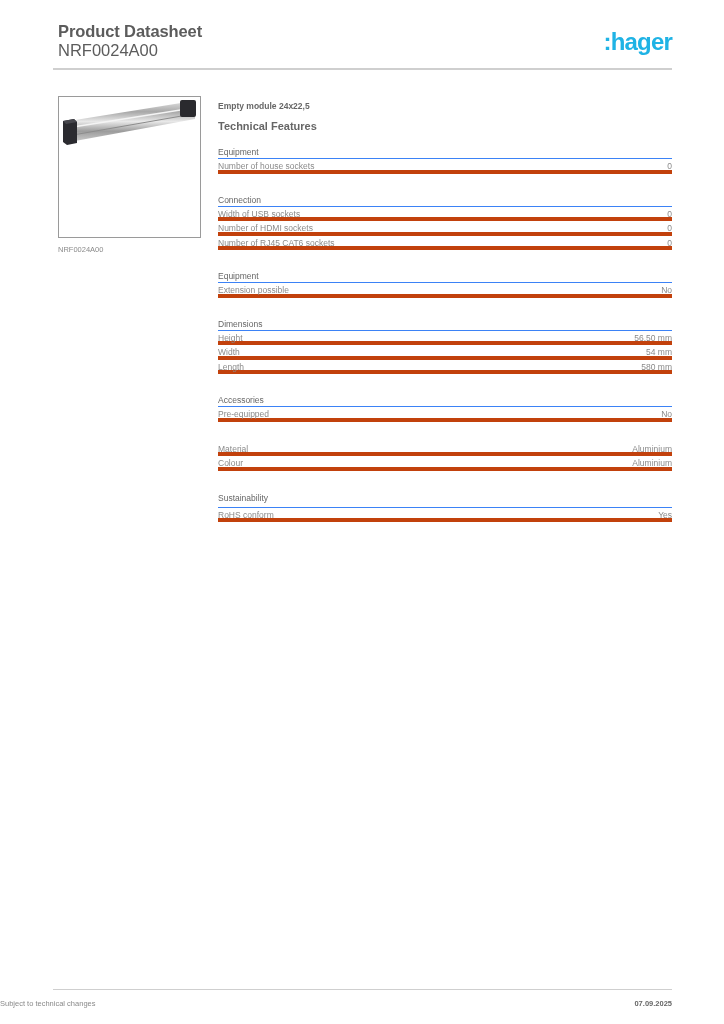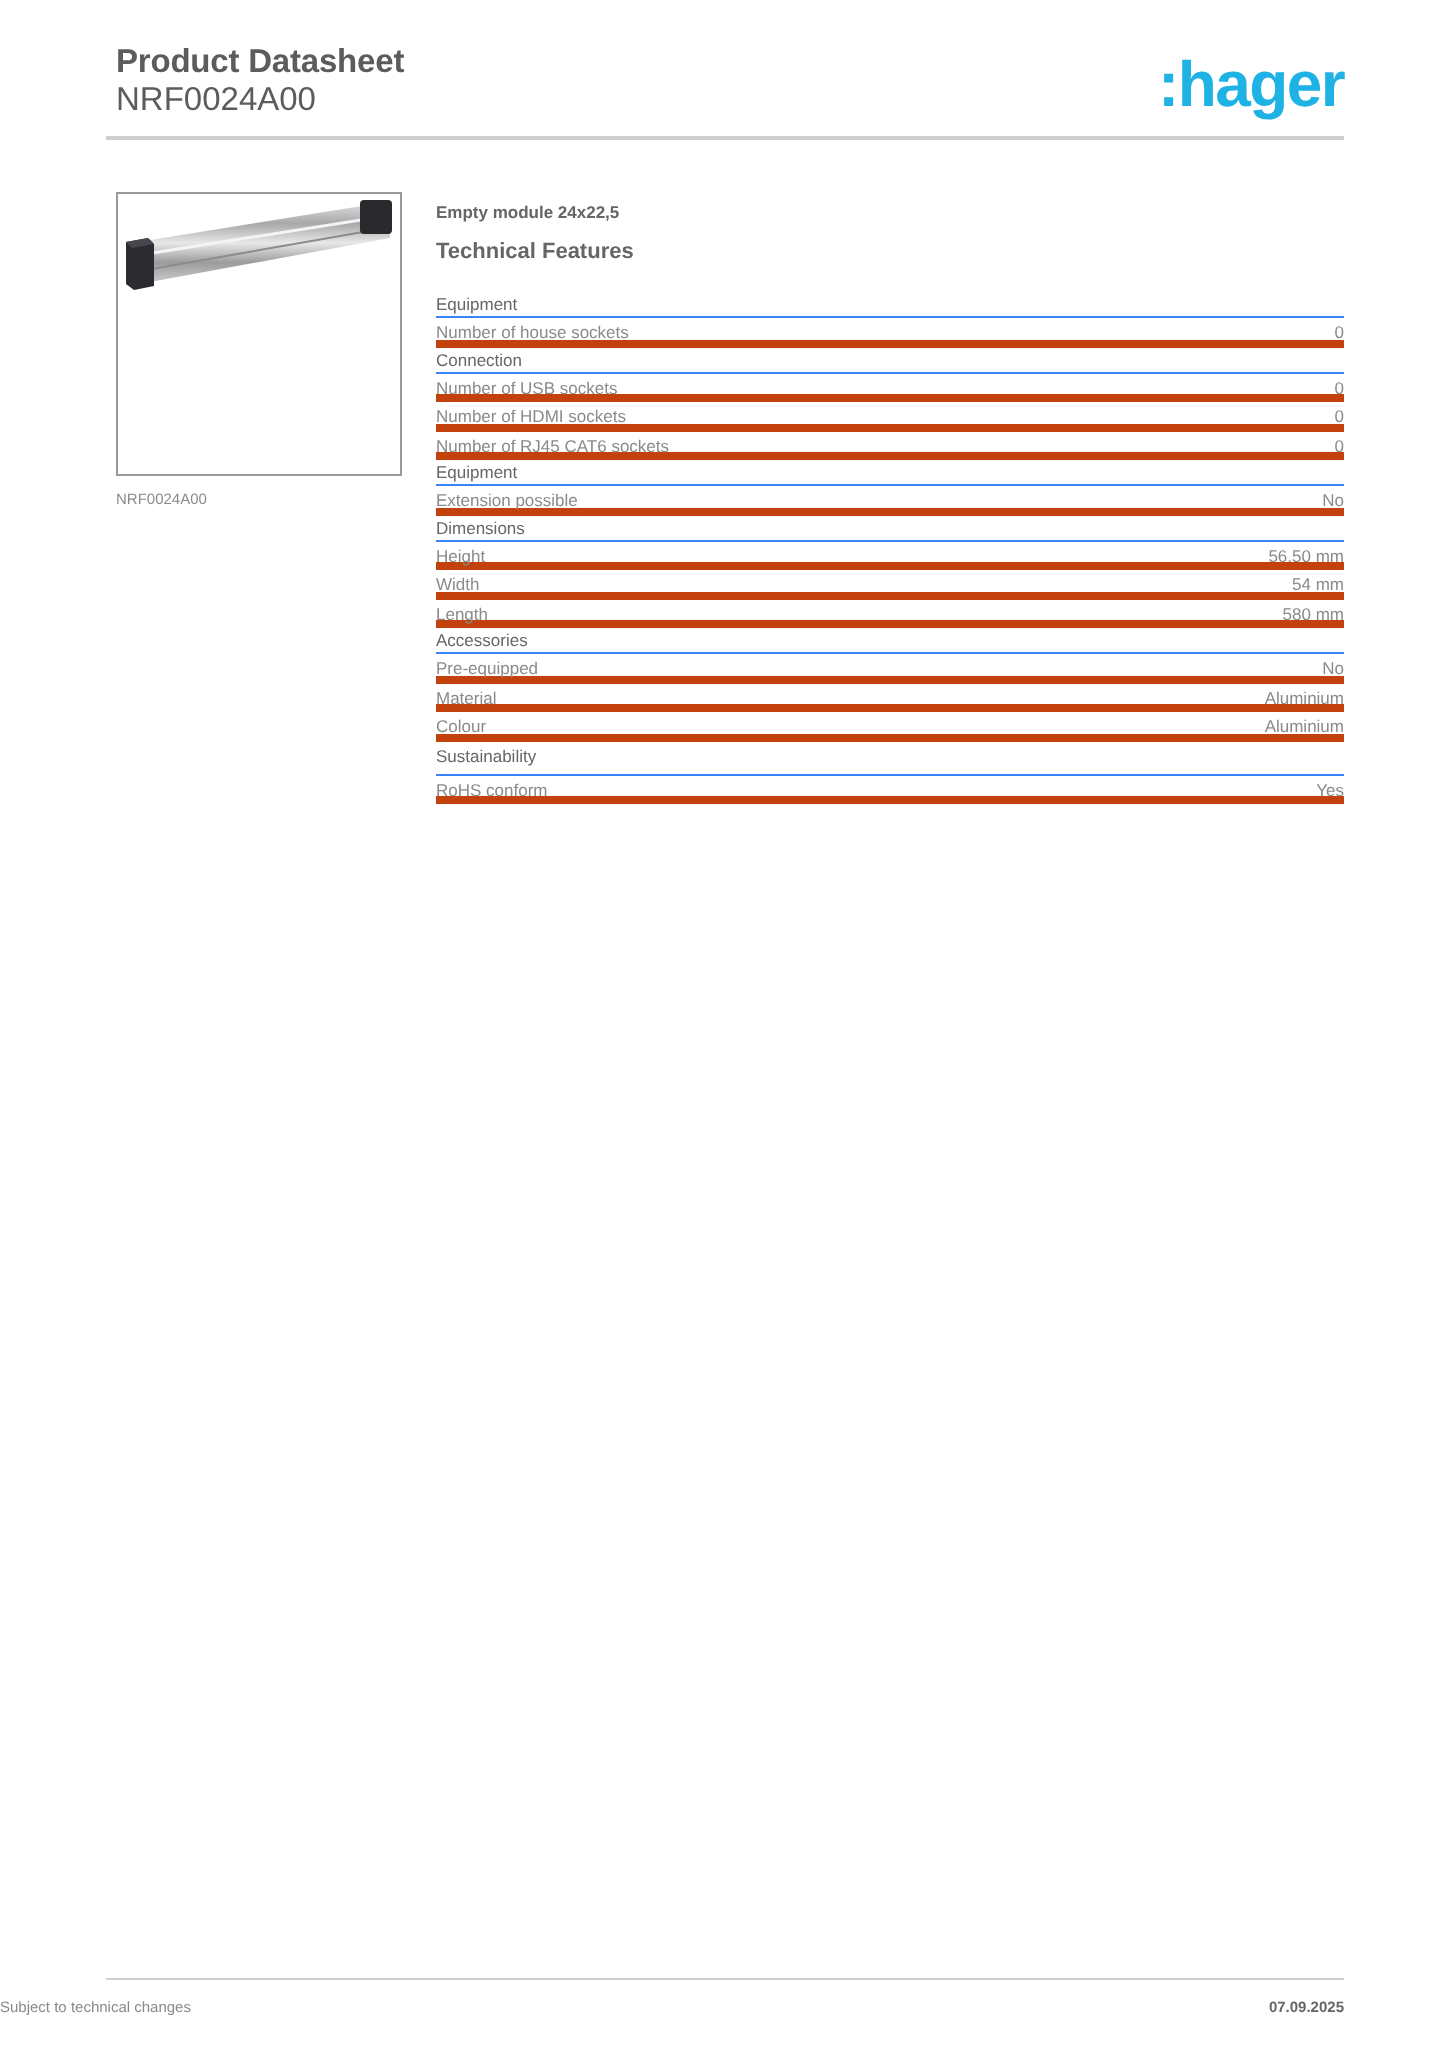--- a/index.html
+++ b/index.html
@@ -2,31 +2,31 @@
 <html><head>
 <meta charset="utf-8">
 <style>
   * { box-sizing: border-box; margin: 0; padding: 0; }
   html, body { width: 724px; height: 1024px; background: #ffffff; overflow: hidden; }
   body { font-family: "Liberation Sans", sans-serif; color: #6b6b6b; position: relative; }
 
   .header { position: absolute; left: 58px; top: 22px; width: 614px; height: 46px; }
   .title { font-size: 16.5px; font-weight: bold; color: #5c5c5c; line-height: 19px; letter-spacing: -0.1px; }
   .subtitle { font-size: 16.5px; color: #5c5c5c; line-height: 19px; }
-  .logo { position: absolute; right: 0; top: 8px; font-size: 32px; font-weight: bold; color: #1fb3e5; letter-spacing: -0.8px; line-height: 24px; }
+  .logo { position: absolute; right: 0; top: 8px; font-size: 24px; font-weight: bold; color: #1fb3e5; letter-spacing: -0.8px; line-height: 24px; }
   .header-rule { position: absolute; left: 53px; top: 68px; width: 619px; height: 1.5px; background: #cfcfcf; }
 
   .image-box { position: absolute; left: 58px; top: 96px; width: 143px; height: 142px; border: 1px solid #9a9a9a; background: #fff; overflow: hidden; }
   .image-caption { position: absolute; left: 58px; top: 245px; font-size: 7.5px; color: #8a8a8a; }
 
   .content { position: absolute; left: 218px; top: 100px; width: 454px; }
   .product-name { font-size: 8.5px; font-weight: bold; color: #666; height: 12px; line-height: 12px; }
   .tech-title { font-size: 11px; font-weight: bold; color: #666; margin-top: 8px; height: 12px; line-height: 12px; }
 
-  .section { margin-top: 0; }
+  .section { margin-top: 20px; }
   .section.first { margin-top: 14px; }
   .section-title { font-size: 8.5px; font-weight: normal; color: #666; height: 13px; line-height: 12px; border-bottom: 1px solid #3b82f6; }
   .row { display: flex; justify-content: space-between; height: 14.5px; line-height: 14px; font-size: 8.5px; color: #8a8a8a; border-bottom: 4px solid #c2410c; }
   .row .val { text-align: right; }
 
   .footer-rule { position: absolute; left: 53px; top: 989px; width: 619px; height: 1px; background: #cfcfcf; }
   .footer-note { position: absolute; left: 0; width: 724px; top: 999px; text-align: left; font-size: 7.5px; color: #8a8a8a; }
   .footer-date { position: absolute; right: 52px; top: 999px; font-size: 7.5px; font-weight: bold; color: #666; text-align: right; }
 </style>
 </head>
@@ -68,21 +68,21 @@
     <div class="section-title">Equipment</div>
     <div class="row">
       <span>Number of house sockets</span>
       <span class="val">0</span>
     </div>
   </div>
 
   <div class="section">
     <div class="section-title">Connection</div>
     <div class="row">
-      <span>Number of USB sockets</span>
+      <span>Width of USB sockets</span>
       <span class="val">0</span>
     </div>
     <div class="row">
       <span>Number of HDMI sockets</span>
       <span class="val">0</span>
     </div>
     <div class="row">
       <span>Number of RJ45 CAT6 sockets</span>
       <span class="val">0</span>
     </div>

